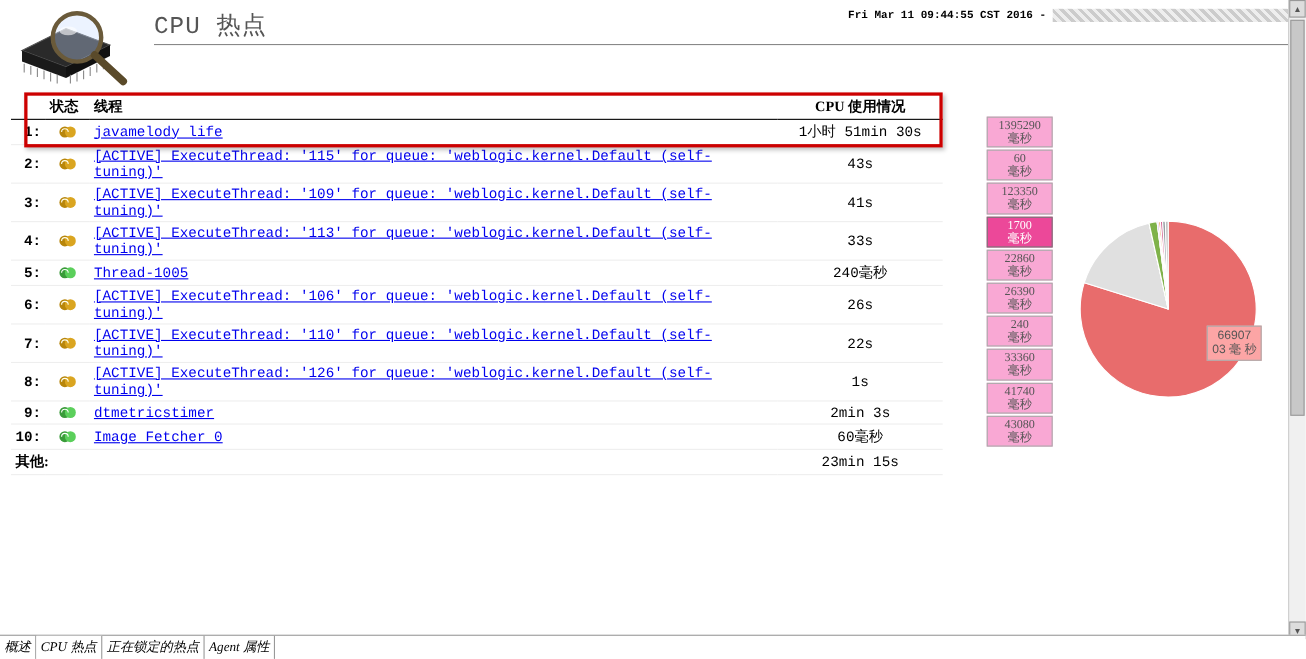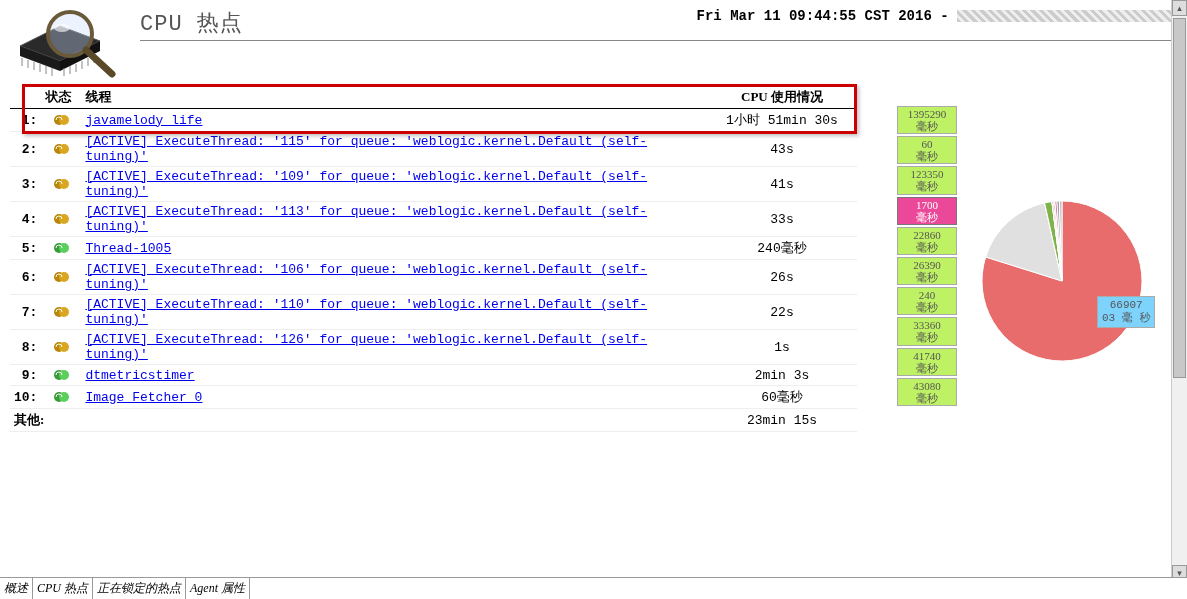--- a/index.html
+++ b/index.html
@@ -39,21 +39,21 @@
 .title-underline {
   border-bottom: 1px solid #888;
   margin-top: 2px;
   width: 100%;
 }
 .timestamp {
   position: absolute;
   right: 10px;
   top: 8px;
   font-family: "Courier New", monospace;
-  font-size: 14px;
+  font-size: 10px;
   font-weight: bold;
   color: #000;
   white-space: nowrap;
 }
 .redact {
   display:inline-block;
   background: repeating-linear-gradient(45deg,#ccc,#ccc 3px,#eee 3px,#eee 6px);
   width: 220px;
   height: 12px;
   vertical-align: middle;
@@ -114,43 +114,43 @@
   padding-top: 20px;
 }
 .legend-col {
   position: absolute;
   left: 0;
   top: 20px;
   width: 60px;
 }
 .legend-box {
   border:1px solid #aaa;
-  background:#bef264;
+  background:#f9a8d4;
   font-size:11px;
   font-family:"SimSun",serif;
   text-align:center;
   padding:1px 2px;
   margin-bottom:2px;
   line-height:1.1;
   color:#555;
 }
 .legend-box.sel { background:#ec4899;color:#fff;border-color:#777; }
 .pie-wrap {
   position:absolute;
   left: 80px;
   top: 110px;
 }
 .side-label {
   position:absolute;
   left: 200px;
   top: 210px;
   border:1px solid #aaa;
-  background:#7dd3fc;
+  background:#fca5a5;
   font-size:11px;
-  font-family:Liberation Mono, monospace;
+  font-family:Liberation Sans, sans-serif;
   text-align:center;
   padding:2px 4px;
   line-height:1.2;
   color:#555;
 }
 .bottom-tabs {
   position: absolute;
   left: 0;
   bottom: 0;
   width: 100%;

